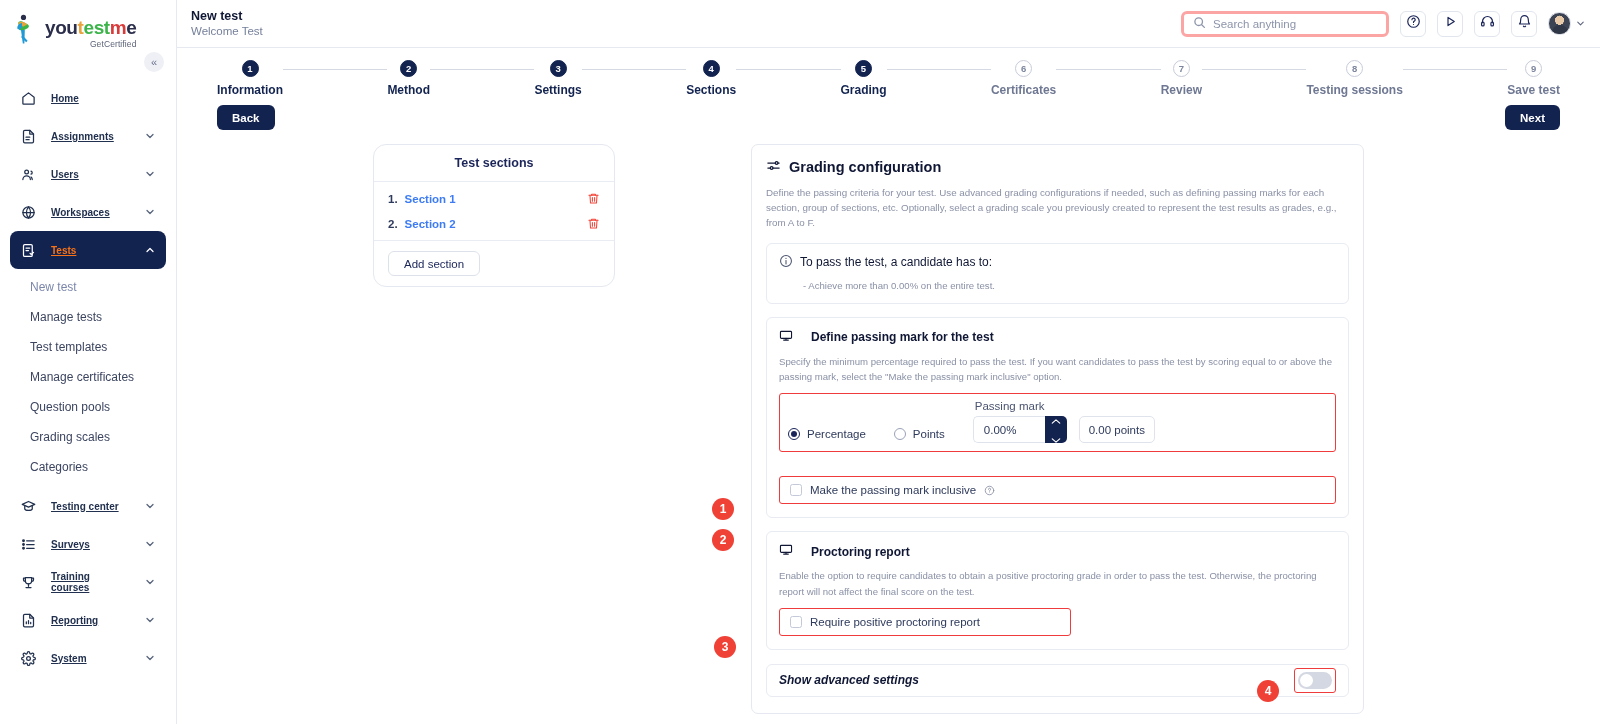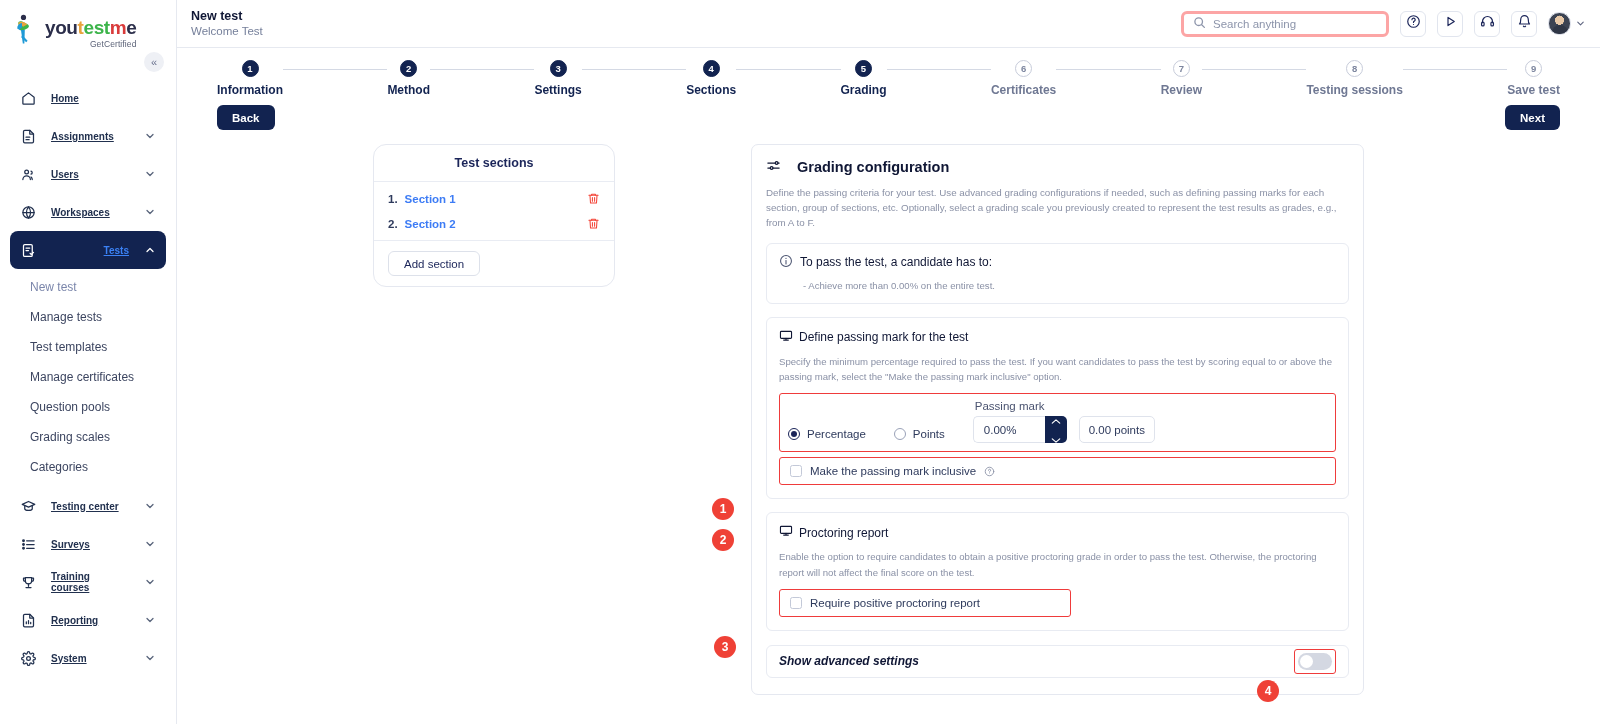--- a/index.html
+++ b/index.html
@@ -38,21 +38,21 @@
   .nav { margin-top: 26px; }
   .nav-item {
     display: flex; align-items: center; gap: 15px;
     height: 38px; margin: 0 10px; padding: 0 10px;
     border-radius: 8px; cursor: pointer;
     font-size: 10px; color: #21304e; font-weight: 600; text-decoration: underline;
   }
   .nav-item .ico { width: 16px; height: 16px; display: flex; align-items: center; justify-content: center; flex:0 0 16px;}
   .nav-item .lbl { flex: 1; }
   .nav-item .chev { width: 12px; height: 12px; opacity: .75; }
-  .nav-item.active { background: #122350; color: #3b82f6; text-align: right; }
+  .nav-item.active { background: #122350; color: #f97316; }
   .nav-item.active .chev { opacity: 1; }
   .subnav { margin-top: 4px; }
   .subnav-item {
     height: 28px; display: flex; align-items: center;
     padding-left: 30px; font-size: 12px; color: #3c4560; cursor: pointer;
     margin-bottom: 2px;
   }
   .subnav-item.current { color: #7b86ab; }
 
   
@@ -131,33 +131,33 @@
     height: 25px; padding: 0 15px; font-size: 11.5px; font-weight: 400; color: #1b2559;
     font-family: "Liberation Sans", sans-serif; cursor: pointer;
   }
 
   
   .grading-col { margin-left: 136px; width: 613px; flex: 0 0 613px; }
   .card {
     border: 1px solid #e5e8f0; border-radius: 7px; background: #fff;
     padding: 13px 14px 16px 14px;
   }
-  .card-title { display: flex; align-items: center; gap: 16px; font-size: 14.5px; font-weight: 700; color: #101735; text-align: right; }
+  .card-title { display: flex; align-items: center; gap: 8px; font-size: 14.5px; font-weight: 700; color: #101735; text-align: right; }
   .card-desc { font-size: 9.8px; color: #8a91a6; line-height: 1.55; margin-top: 9px; }
   .info-box {
     border: 1px solid #e8ebf2; border-radius: 6px; margin-top: 12px; padding: 10px 12px 12px 12px;
   }
   .info-head { display: flex; align-items: center; gap: 7px; font-size: 12px; font-weight: 400; color: #101735; }
   .info-line { font-size: 9.6px; color: #8a91a6; margin-top: 9px; padding-left: 24px; }
 
   .sub-box {
     border: 1px solid #e8ebf2; border-radius: 6px; margin-top: 13px; padding: 11px 12px 13px 12px;
     position: relative;
   }
-  .sub-title { display: flex; align-items: center; gap: 6px; font-size: 12px; font-weight: 400; color: #101735; }
+  .sub-title { display: flex; align-items: center; gap: 18px; font-size: 12px; font-weight: 700; color: #101735; }
   .sub-desc { font-size: 9.6px; color: #8a91a6; line-height: 1.6; margin-top: 8px; }
 
   .outlined-red { border: 1.6px solid #ef3b3b; border-radius: 3px; }
 
   .mark-row { display: flex; align-items: flex-end; gap: 0; padding: 6px 8px 8px 8px; margin-top: 9px; }
   .radio-opt { display: flex; align-items: center; gap: 7px; cursor: pointer; margin-bottom: 3px;}
   .radio {
     width: 12px; height: 12px; border-radius: 50%; border: 1.4px solid #9aa2b8; background: #fff;
     display: flex; align-items: center; justify-content: center; flex:0 0 12px;
   }
@@ -175,21 +175,21 @@
   .spinner {
     width: 22px; background: #122350; border-radius: 0 5px 5px 0;
     display: flex; flex-direction: column; align-items: center; justify-content: center;
     color: #fff; cursor: pointer; gap: 1px;
   }
   .points-input {
     height: 27px; width: 76px; border: 1px solid #dfe3ec; border-radius: 5px;
     display: flex; align-items: center; justify-content: center; font-size: 11.5px; color: #2e3a5c;
   }
   .check-row {
-    display: flex; align-items: center; gap: 8px; padding: 7px 10px; margin-top: 5px;
+    display: flex; align-items: center; gap: 8px; padding: 7px 10px; margin-top: 24px;
   }
   .checkbox {
     width: 12px; height: 12px; border: 1.3px solid #c3c9d8; border-radius: 2.5px; background: #fff; flex:0 0 12px;
   }
   .check-label { font-size: 11.5px; color: #2e3a5c; }
   .help-ico { color: #8a91a6; display:flex; }
 
   .advanced-row {
     border: 1px solid #e8ebf2; border-radius: 6px; margin-top: 14px;
     height: 33px; display: flex; align-items: center; padding: 0 12px;

